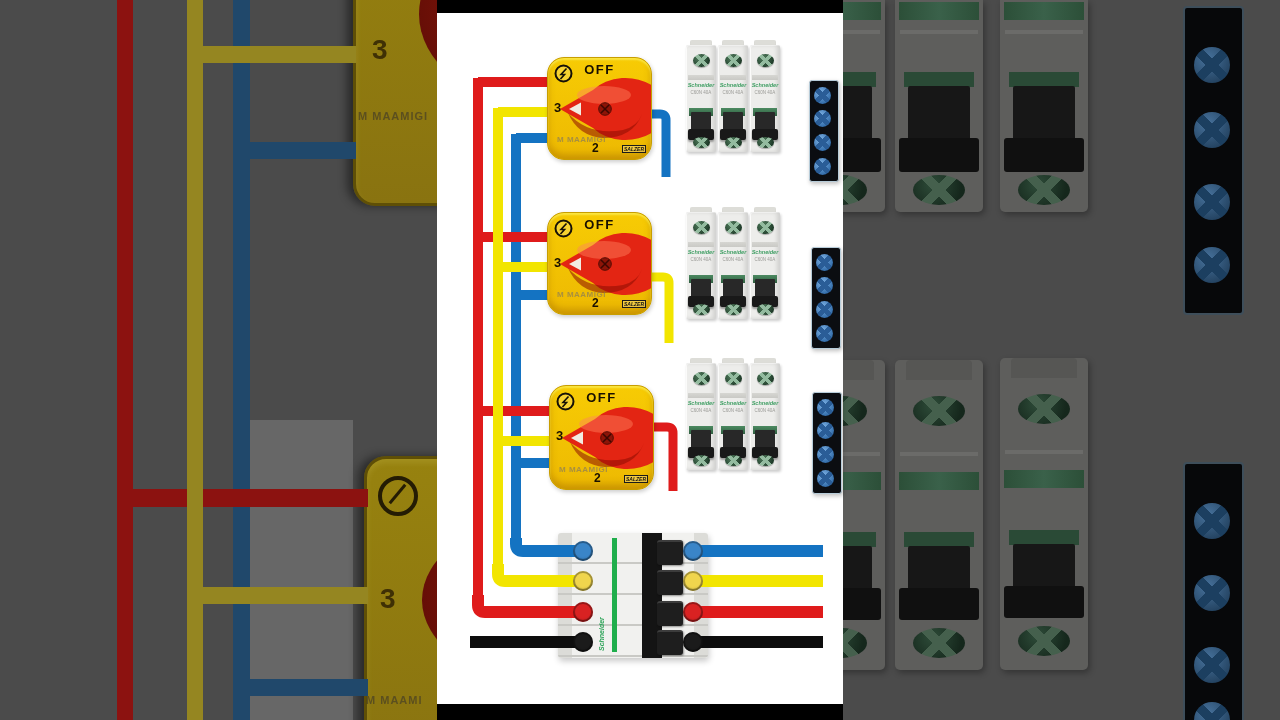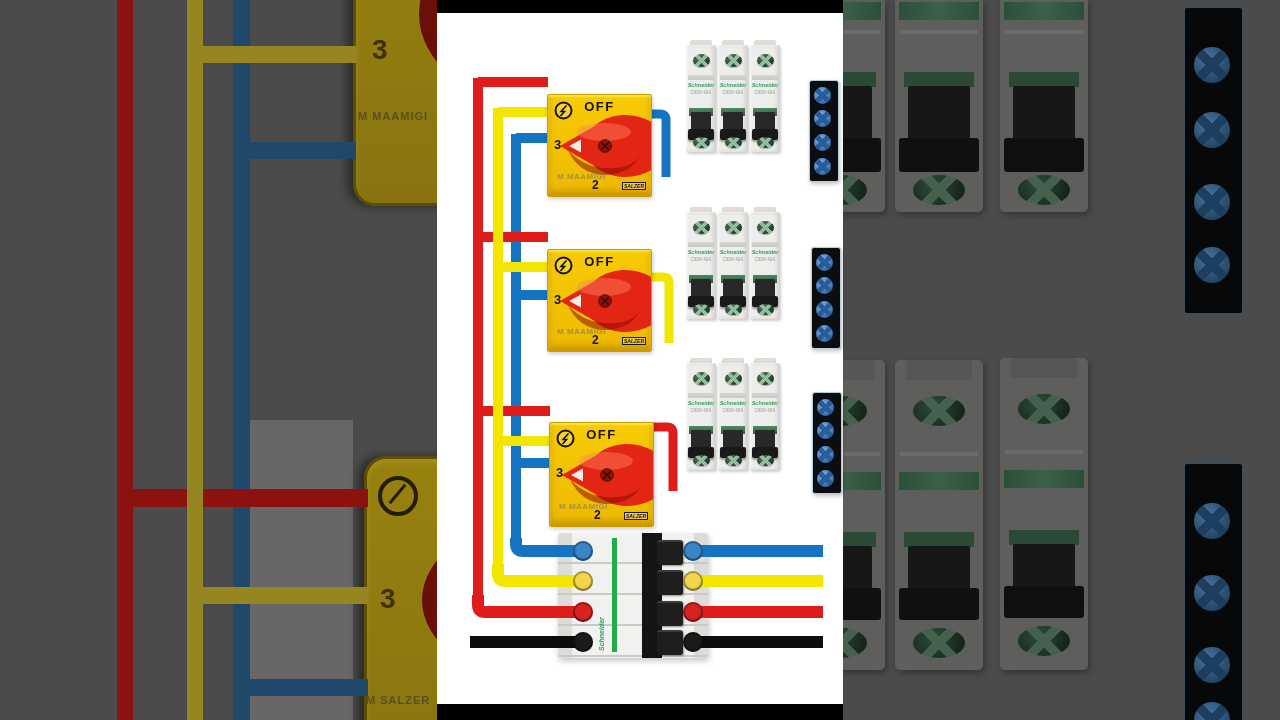--- a/index.html
+++ b/index.html
@@ -39,21 +39,21 @@
                linear-gradient(135deg,transparent 41%,#1c3f60 41% 59%,transparent 59%),
                radial-gradient(circle at 38% 32%,#47729c,#234260 78%);}
 
   
   #center{position:absolute;left:437px;top:0;width:406px;height:720px;}
   .bar{position:absolute;left:0;width:406px;background:#000;}
   #canvas{position:absolute;left:0;top:13px;width:406px;height:691px;background:#fff;}
   #wires{position:absolute;left:0;top:0;z-index:2;}
 
   
-  .iso{position:absolute;width:103px;height:101px;z-index:3;background:linear-gradient(180deg,#f7cb04,#edb902);border:1px solid #c89e00;border-radius:2px;box-shadow:inset 0 2px 2px rgba(255,255,120,.55),inset 0 -5px 7px rgba(150,95,0,.4),1px 2px 4px rgba(0,0,0,.2);margin-top:37px;}
+  .iso{position:absolute;width:103px;height:101px;z-index:3;background:linear-gradient(180deg,#f7cb04,#edb902);border:1px solid #c89e00;border-radius:17px;box-shadow:inset 0 2px 2px rgba(255,255,120,.55),inset 0 -5px 7px rgba(150,95,0,.4),1px 2px 4px rgba(0,0,0,.2);}
   .iso span{font-weight:bold;color:#191000;}
   .iso .off{left:0;right:0;top:4px;text-align:center;font-size:13px;letter-spacing:1.5px;}
   .iso .n3{left:6px;top:42px;font-size:13px;}
   .iso .n2{left:44px;bottom:4px;font-size:12px;}
   .iso .wm{left:9px;bottom:15px;font-size:8px;color:rgba(125,116,100,.62);letter-spacing:.5px;}
   .iso .mk{right:5px;bottom:6px;font-size:5px;color:#101010;font-weight:bold;font-style:italic;border:1px solid #1a1a1a;padding:0 1px;background:rgba(255,255,255,.25);}
   .iso svg{position:absolute;}
   .iso .lt{left:6px;top:6px;}
   .iso .knob{left:0;top:0;}
 
@@ -104,21 +104,21 @@
 
     <div class="diso" style="left:353px;top:-112px;"></div>
     <i class="dknob" style="left:419px;top:-75px;width:230px;height:178px;"></i>
     <span class="dnum" style="left:372px;top:34px;">3</span>
     <span class="dwm" style="left:358px;top:110px;">M MAAMIGI</span>
 
     <div class="diso" style="left:364px;top:456px;"></div>
     <i class="dlogo" style="left:378px;top:476px;"></i>
     <span class="dnum" style="left:380px;top:583px;">3</span>
     <i class="dknob" style="left:422px;top:520px;width:230px;height:160px;"></i>
-    <span class="dwm" style="left:366px;top:694px;">M SALZER</span>
+    <span class="dwm" style="left:366px;top:694px;">M MAAMI</span>
 
     <i class="dwire dw-b" style="left:233px;top:0;width:17px;height:720px;"></i>
     <i class="dwire dw-b" style="left:241px;top:142px;width:115px;height:17px;"></i>
     <i class="dwire dw-b" style="left:249px;top:679px;width:119px;height:17px;"></i>
     <i class="dwire dw-r" style="left:117px;top:0;width:16px;height:720px;"></i>
     <i class="dwire dw-r" style="left:125px;top:489px;width:243px;height:18px;"></i>
     <i class="dwire dw-y" style="left:187px;top:0;width:16px;height:720px;"></i>
     <i class="dwire dw-y" style="left:195px;top:46px;width:161px;height:17px;"></i>
     <i class="dwire dw-y" style="left:195px;top:587px;width:173px;height:17px;"></i>
   </div>

